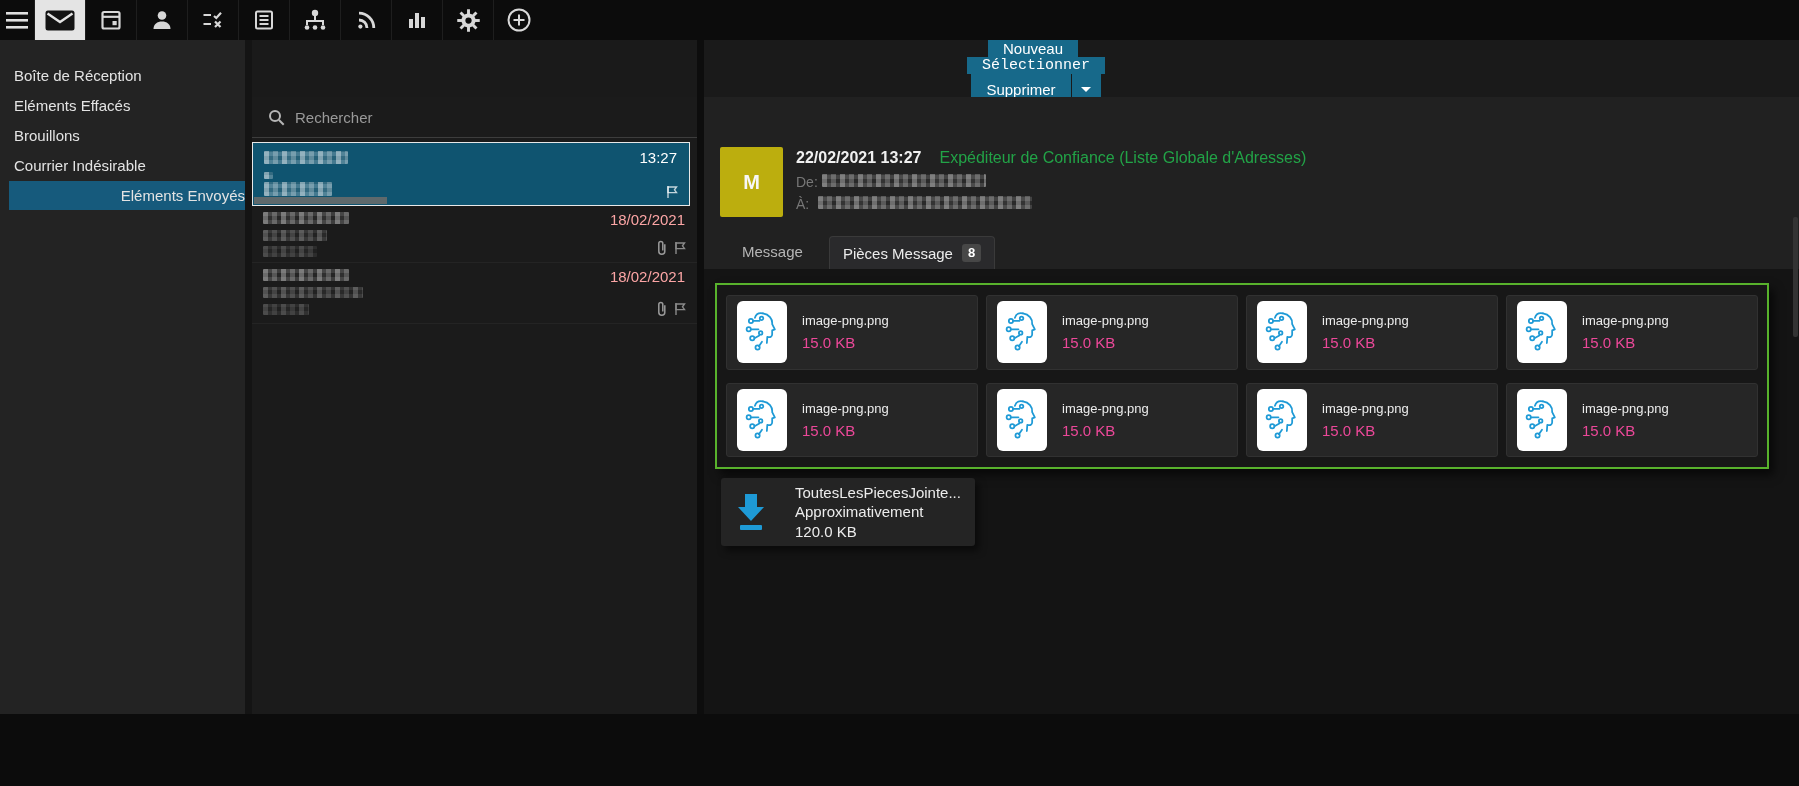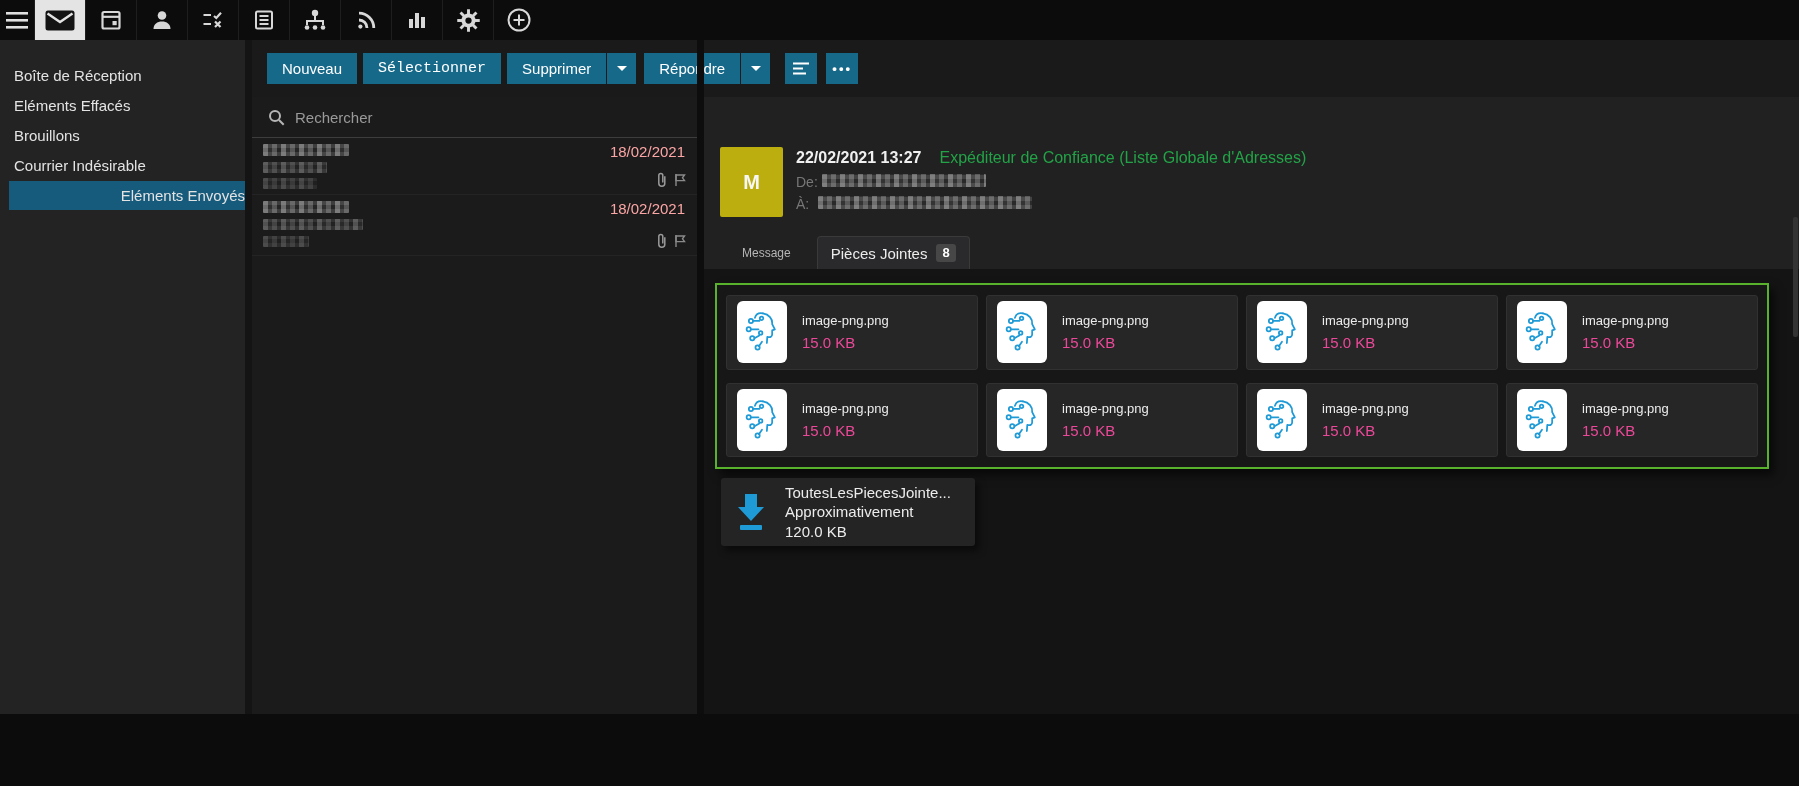--- a/index.html
+++ b/index.html
@@ -12,21 +12,21 @@
   .burger { width:34px; display:flex; align-items:center; justify-content:center; cursor:pointer; }
   .tile { width:51px; display:flex; align-items:center; justify-content:center; border-left:1px solid #1e1e1e; cursor:pointer; }
   .tile.active { background:#e4e4e4; }
 
   
   #sidebar { position:absolute; left:0; top:40px; width:245px; height:746px; background:#232323; padding-top:21px; }
   .folder { height:29px; margin-bottom:1px; display:flex; align-items:center; padding-left:14px; font-size:15px; color:#e3e3e3; cursor:pointer; }
   .folder.selected { background:#165a7c; margin-left:9px; padding-left:5px;justify-content:flex-end; }
 
   
-  #toolbar { position:absolute; left:252px; top:40px; width:1547px; height:57px; background:#1a1a1a; display:flex; align-items:center; padding-left:15px; }
+  #toolbar { position:absolute; left:252px; top:40px; width:1547px; height:57px; background:#1a1a1a; display:flex; align-items:center; padding-left:15px;flex-direction:column; }
   .btn { height:31px; background:#17698a; color:#fff; font-size:15px; font-family:inherit; border:none; padding:0 15px; cursor:pointer; white-space:nowrap; }
   .btn-group { display:flex; margin-left:6px; }
   .btn-group .btn { margin:0; }
   .btn-arrow { width:29px; height:31px; background:#17698a; border:none; margin-left:1px; display:flex; align-items:center; justify-content:center; cursor:pointer; }
   .caret { width:0; height:0; border:5px solid transparent; border-top-color:#fff; margin-top:5px; }
   .btn-icon { width:32px; height:31px; background:#17698a; border:none; display:flex; align-items:center; justify-content:center; cursor:pointer; color:#fff; }
   .ml6 { margin-left:6px;font-family:Liberation Mono, monospace; } .ml8 { margin-left:8px; } .ml15 { margin-left:15px; } .ml9 { margin-left:9px; }
   .dots { color:#fff; font-size:13px; letter-spacing:2px; font-weight:bold; }
 
   
@@ -66,33 +66,33 @@
   .h-date { font-size:16px; font-weight:bold; color:#f0f0f0; }
   .h-trust { font-size:16px; color:#22a347; margin-left:18px; cursor:pointer; }
   .hline2 { position:absolute; left:92px; top:76px; height:16px; }
   .hline3 { position:absolute; left:92px; top:98px; height:16px; }
   .h-label { font-size:14px; color:#777; }
   .hline2 .px, .hline3 .px { top:1px; height:13px; }
   .hline2 .px { left:26px; width:164px; }
   .hline3 .px { left:22px; width:214px; }
 
   #tabs { position:absolute; left:28px; bottom:0; display:flex; align-items:flex-end; }
-  .tab-inactive { font-size:12px; color:#b5b5b5; padding:0 10px 9px 10px; cursor:pointer; }
+  .tab-inactive { font-size:15px; color:#b5b5b5; padding:0 10px 9px 10px; cursor:pointer; }
   .tab-active { margin-left:16px; height:33px; background:#2a2a2c; border:1px solid #3a3a3a; border-bottom:none; border-radius:4px 4px 0 0; display:flex; align-items:center; padding:0 13px; gap:9px; cursor:pointer; }
   .tab-active .tab-label { font-size:15px; color:#ececec; }
   .tab-badge { background:#474747; color:#fff; font-size:13px; font-weight:bold; padding:1px 6px 2px; border-radius:3px; }
 
   #tabcontent { position:absolute; left:0; top:172px; width:1095px; height:517px; background:#141414; }
   #attachbox { position:absolute; left:11px; top:14px; width:1054px; height:186px; background:#171717; border:2px solid #58b22c; box-shadow:5px 6px 9px rgba(0,0,0,.6); padding:10px 9px; display:grid; grid-template-columns:repeat(4,1fr); grid-template-rows:1fr 1fr; gap:13px 8px; }
   .att-tile { background:#262626; border:1px solid #313131; border-radius:3px; display:flex; align-items:center; padding:0 10px; gap:15px; cursor:pointer; }
   .thumb { width:50px; height:62px; background:#fff; border-radius:6px; display:flex; align-items:center; justify-content:center; flex:none; }
   .att-name { font-size:13px; color:#ececec; }
   .att-size { font-size:15px; color:#ec4899; margin-top:6px; }
 
-  #dl-tile { position:absolute; left:17px; top:209px; width:254px; height:68px; background:#242424; border-radius:3px; box-shadow:4px 5px 7px rgba(0,0,0,.5); display:flex; align-items:center; padding:0 12px; gap:16px; cursor:pointer; }
+  #dl-tile { position:absolute; left:17px; top:209px; width:254px; height:68px; background:#242424; border-radius:3px; box-shadow:4px 5px 7px rgba(0,0,0,.5); display:flex; align-items:center; padding:0 12px; gap:16px; cursor:pointer;justify-content:space-between; }
   .dl-text { width:168px; font-size:15px; color:#ececec; line-height:19.5px; }
 
   .rp-scrollthumb { position:absolute; right:1px; top:120px; width:5px; height:120px; background:#333; border-radius:2px; }
 </style>
 </head>
 <body>
 
 <div id="app">
 
   <div id="topbar">
@@ -229,20 +229,33 @@
 
   <div id="listpane">
     <div id="searchrow">
       <svg width="17" height="17" viewBox="0 0 17 17" fill="none" stroke="#b5b5b5" stroke-width="2">
           <circle cx="7" cy="7" r="5"></circle>
           <path d="M11 11l4.7 4.7"></path>
         </svg>
       <input type="text" placeholder="Rechercher" style="">
     </div>
 
+    <div class="mailitem selected">
+      <div class="px on-blue" style="left:11px; top:8px; width:84px; height:13px;"></div>
+      <div class="mail-time">13:27</div>
+      <div class="px on-blue" style="left:11px; top:29px; width:9px; height:7px;"></div>
+      <div class="px on-blue" style="left:11px; top:39px; width:68px; height:14px;"></div>
+      <div class="mail-icons" style="color:rgba(255,255,255,.75);">
+        <svg width="13" height="14" viewBox="0 0 13 14" fill="none" stroke="currentColor" stroke-width="1.4">
+            <path d="M2 1v12"></path>
+            <path d="M2 2h8.5l-2 2.8 2 2.8H2z"></path>
+          </svg>
+      </div>
+      <div class="graybar"></div>
+    </div>
 
     <div class="mailitem plain">
       <div class="px on-dark" style="left:11px; top:6px; width:86px; height:12px;"></div>
       <div class="mail-date">18/02/2021</div>
       <div class="px on-dark dim" style="left:11px; top:24px; width:64px; height:11px;"></div>
       <div class="px on-dark dimmer" style="left:11px; top:40px; width:54px; height:11px;"></div>
       <div class="mail-icons" style="color:#9a9a9a;">
         <svg width="12" height="16" viewBox="0 0 12 16" fill="none" stroke="currentColor" stroke-width="1.5">
             <path d="M8.8 4.2v7a3 3 0 0 1-6 0V3.5a2 2 0 0 1 4 0v7"></path>
           </svg>
@@ -286,21 +299,21 @@
         <span class="px on-dark"></span>
       </div>
       <div class="hline3">
         <span class="h-label">À:</span>
         <span class="px on-dark"></span>
       </div>
 
       <div id="tabs">
         <div class="tab-inactive">Message</div>
         <div class="tab-active">
-          <span class="tab-label">Pièces Jointes</span>
+          <span class="tab-label">Pièces Message</span>
           <span class="tab-badge">8</span>
         </div>
       </div>
     </div>
 
     <div id="tabcontent">
       <div id="attachbox">
 
         <div class="att-tile">
           <div class="thumb">

